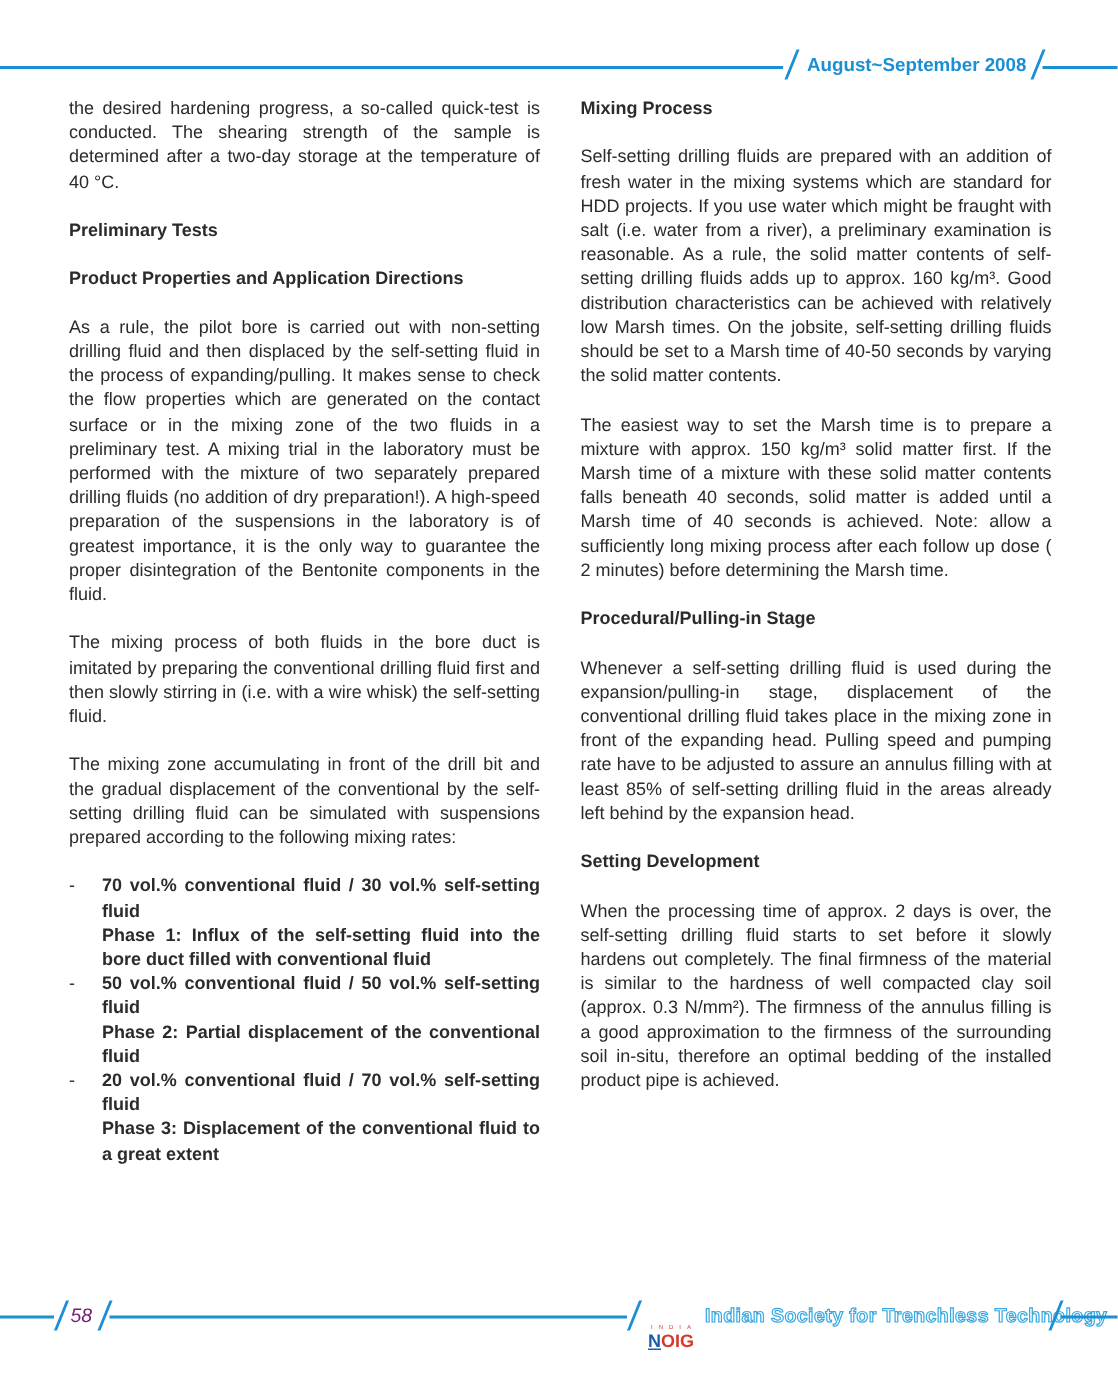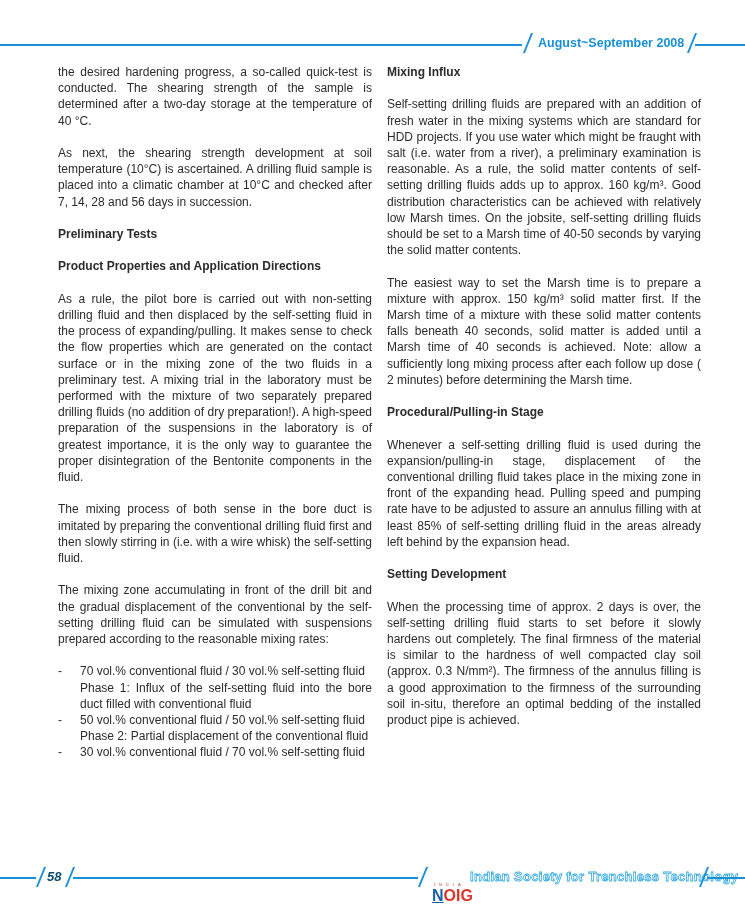--- a/index.html
+++ b/index.html
@@ -4,31 +4,31 @@
 <style>
   html, body { margin:0; padding:0; background:#ffffff; }
   body { width:745px; height:918px; position:relative; overflow:hidden;
          font-family:"Liberation Sans", sans-serif; color:#2b2b2b; }
   .hline { position:absolute; height:2px; background:#1a8fd6; }
   .slash { position:absolute; width:2px; background:#1a8fd6; transform:skewX(-22deg); }
   .header-date { position:absolute; top:36px; left:538px; font-size:12.5px; font-weight:bold;
                  color:#1a8fd6; letter-spacing:0; white-space:nowrap; }
   .col { position:absolute; top:64px; width:314px; font-size:12px; line-height:16.2px;
          text-align:justify; }
-  .col.left { left:58px; }
+  .col.left { left:46px; }
   .col.right { left:387px; }
   .col p { margin:0 0 16.2px 0; }
   .col h3 { margin:0 0 16.2px 0; font-size:12px; font-weight:bold; line-height:16.2px; }
   .col ul { list-style:none; margin:0 0 16.2px 0; padding:0; }
   .col li { position:relative; padding-left:22px; text-align:justify; }
   .col li .dash { position:absolute; left:0; top:0; }
-  .col li span.line { display:block; }
+  .col li span.line { display:block;font-weight:bold; }
   .page-num { position:absolute; top:869px; left:47px; font-size:13px; font-style:italic;
-              font-weight:bold; color:#0c4a6e; }
-  .logo { position:absolute; top:887px; left:432px; font-size:16px; font-weight:bold;
+              font-weight:normal; color:#701a75; }
+  .logo { position:absolute; top:887px; left:432px; font-size:12px; font-weight:bold;
           font-family:"Liberation Sans", sans-serif; }
   .logo .n { color:#1a5ea8; text-decoration:underline; }
   .logo .o { color:#d8372b; }
   .logo .ig { color:#d8372b; }
   .logo-sub { position:absolute; top:882px; left:434px; font-size:4px; color:#d8372b;
               letter-spacing:4px; }
   .society { position:absolute; top:869px; left:470px; font-size:13px; font-weight:bold;
              color:#ffffff; -webkit-text-stroke:0.8px #36a9e1; letter-spacing:0.3px;
              white-space:nowrap; font-family:"Liberation Sans Narrow","Liberation Sans", sans-serif; }
 </style>
@@ -36,46 +36,46 @@
 <body>
 
 <div class="hline" style="top:44px; left:0; width:522px;"></div>
 <div class="slash" style="top:33px; left:527px; height:20px;"></div>
 <div class="header-date">August~September 2008</div>
 <div class="slash" style="top:33px; left:691px; height:20px;"></div>
 <div class="hline" style="top:44px; left:695px; width:50px;"></div>
 
 <div class="col left">
   <p>the desired hardening progress, a so-called quick-test is conducted. The shearing strength of the sample is determined after a two-day storage at the temperature of 40 °C.</p>
-  <p>As next, the shearing strength development at soil temperature (10°C) is ascertained. A drilling fluid sample is placed into a climatic chamber at 10°C and checked after 7, 14, 28 and 56 days in succession.</p>
   <h3>Preliminary Tests</h3>
   <h3>Product Properties and Application Directions</h3>
   <p>As a rule, the pilot bore is carried out with non-setting drilling fluid and then displaced by the self-setting fluid in the process of expanding/pulling. It makes sense to check the flow properties which are generated on the contact surface or in the mixing zone of the two fluids in a preliminary test. A mixing trial in the laboratory must be performed with the mixture of two separately prepared drilling fluids (no addition of dry preparation!). A high-speed preparation of the suspensions in the laboratory is of greatest importance, it is the only way to guarantee the proper disintegration of the Bentonite components in the fluid.</p>
-  <p>The mixing process of both sense in the bore duct is imitated by preparing the conventional drilling fluid first and then slowly stirring in (i.e. with a wire whisk) the self-setting fluid.</p>
-  <p>The mixing zone accumulating in front of the drill bit and the gradual displacement of the conventional by the self-setting drilling fluid can be simulated with suspensions prepared according to the reasonable mixing rates:</p>
+  <p>The mixing process of both fluids in the bore duct is imitated by preparing the conventional drilling fluid first and then slowly stirring in (i.e. with a wire whisk) the self-setting fluid.</p>
+  <p>The mixing zone accumulating in front of the drill bit and the gradual displacement of the conventional by the self-setting drilling fluid can be simulated with suspensions prepared according to the following mixing rates:</p>
   <ul>
     <li>
       <span class="dash">-</span>
       <span class="line">70 vol.% conventional fluid / 30 vol.% self-setting fluid</span>
       <span class="line">Phase 1: Influx of the self-setting fluid into the bore duct filled with conventional fluid</span>
     </li>
     <li>
       <span class="dash">-</span>
       <span class="line">50 vol.% conventional fluid / 50 vol.% self-setting fluid</span>
       <span class="line">Phase 2: Partial displacement of the conventional fluid</span>
     </li>
     <li>
       <span class="dash">-</span>
-      <span class="line">30 vol.% conventional fluid / 70 vol.% self-setting fluid</span>
+      <span class="line">20 vol.% conventional fluid / 70 vol.% self-setting fluid</span>
+      <span class="line">Phase 3: Displacement of the conventional fluid to a great extent</span>
     </li>
   </ul>
 </div>
 
 <div class="col right">
-  <h3>Mixing Influx</h3>
+  <h3>Mixing Process</h3>
   <p>Self-setting drilling fluids are prepared with an addition of fresh water in the mixing systems which are standard for HDD projects. If you use water which might be fraught with salt (i.e. water from a river), a preliminary examination is reasonable. As a rule, the solid matter contents of self-setting drilling fluids adds up to approx. 160 kg/m³. Good distribution characteristics can be achieved with relatively low Marsh times. On the jobsite, self-setting drilling fluids should be set to a Marsh time of 40-50 seconds by varying the solid matter contents.</p>
   <p>The easiest way to set the Marsh time is to prepare a mixture with approx. 150 kg/m³ solid matter first. If the Marsh time of a mixture with these solid matter contents falls beneath 40 seconds, solid matter is added until a Marsh time of  40 seconds is achieved. Note: allow a sufficiently long mixing process after each follow up dose ( 2 minutes) before determining the Marsh time.</p>
   <h3>Procedural/Pulling-in Stage</h3>
   <p style="letter-spacing:0;">Whenever a self-setting drilling fluid is used during the expansion/pulling-in stage, displacement of the conventional drilling fluid takes place in the mixing zone in front of the expanding head. Pulling speed and pumping rate have to be adjusted to assure an annulus filling with at least 85% of self-setting drilling fluid in the areas already left behind by the expansion head.</p>
   <h3>Setting Development</h3>
   <p>When the processing time of approx. 2 days is over, the self-setting drilling fluid starts to set before it slowly hardens out completely. The final firmness of the material is similar to the hardness of well compacted clay soil (approx. 0.3 N/mm²). The firmness of the annulus filling is a good approximation to the firmness of the surrounding soil in-situ, therefore an optimal bedding of the installed product pipe is achieved.</p>
 </div>
 
 <div class="hline" style="top:877px; left:0; width:36px;"></div>
 <div class="slash" style="top:867px; left:40px; height:20px;"></div>

